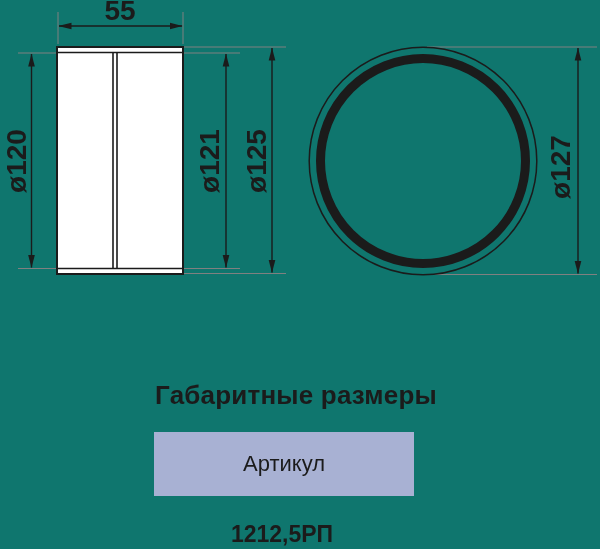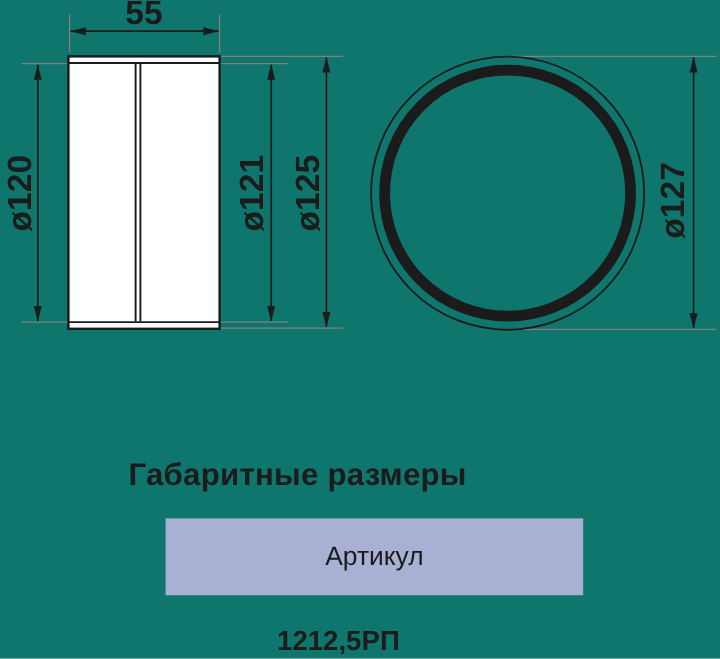--- a/index.html
+++ b/index.html
@@ -52,26 +52,27 @@
   .section-title {
     position: absolute;
     left: 0;
     top: 380px;
     width: 496px;
     text-align: center;
     font-size: 26px;
     line-height: 30px;
     font-weight: 700;
     letter-spacing: 0.2px;
+    padding-left: 48px;
   }
   .article-box {
     position: absolute;
-    left: 138px;
+    left: 154px;
     top: 432px;
-    width: 348px;
+    width: 260px;
     height: 64px;
     background: var(--box-bg, #a8b1d3);
     display: flex;
     align-items: center;
     justify-content: center;
   }
   .article-box span {
     font-size: 22px;
     font-weight: 500;
   }

